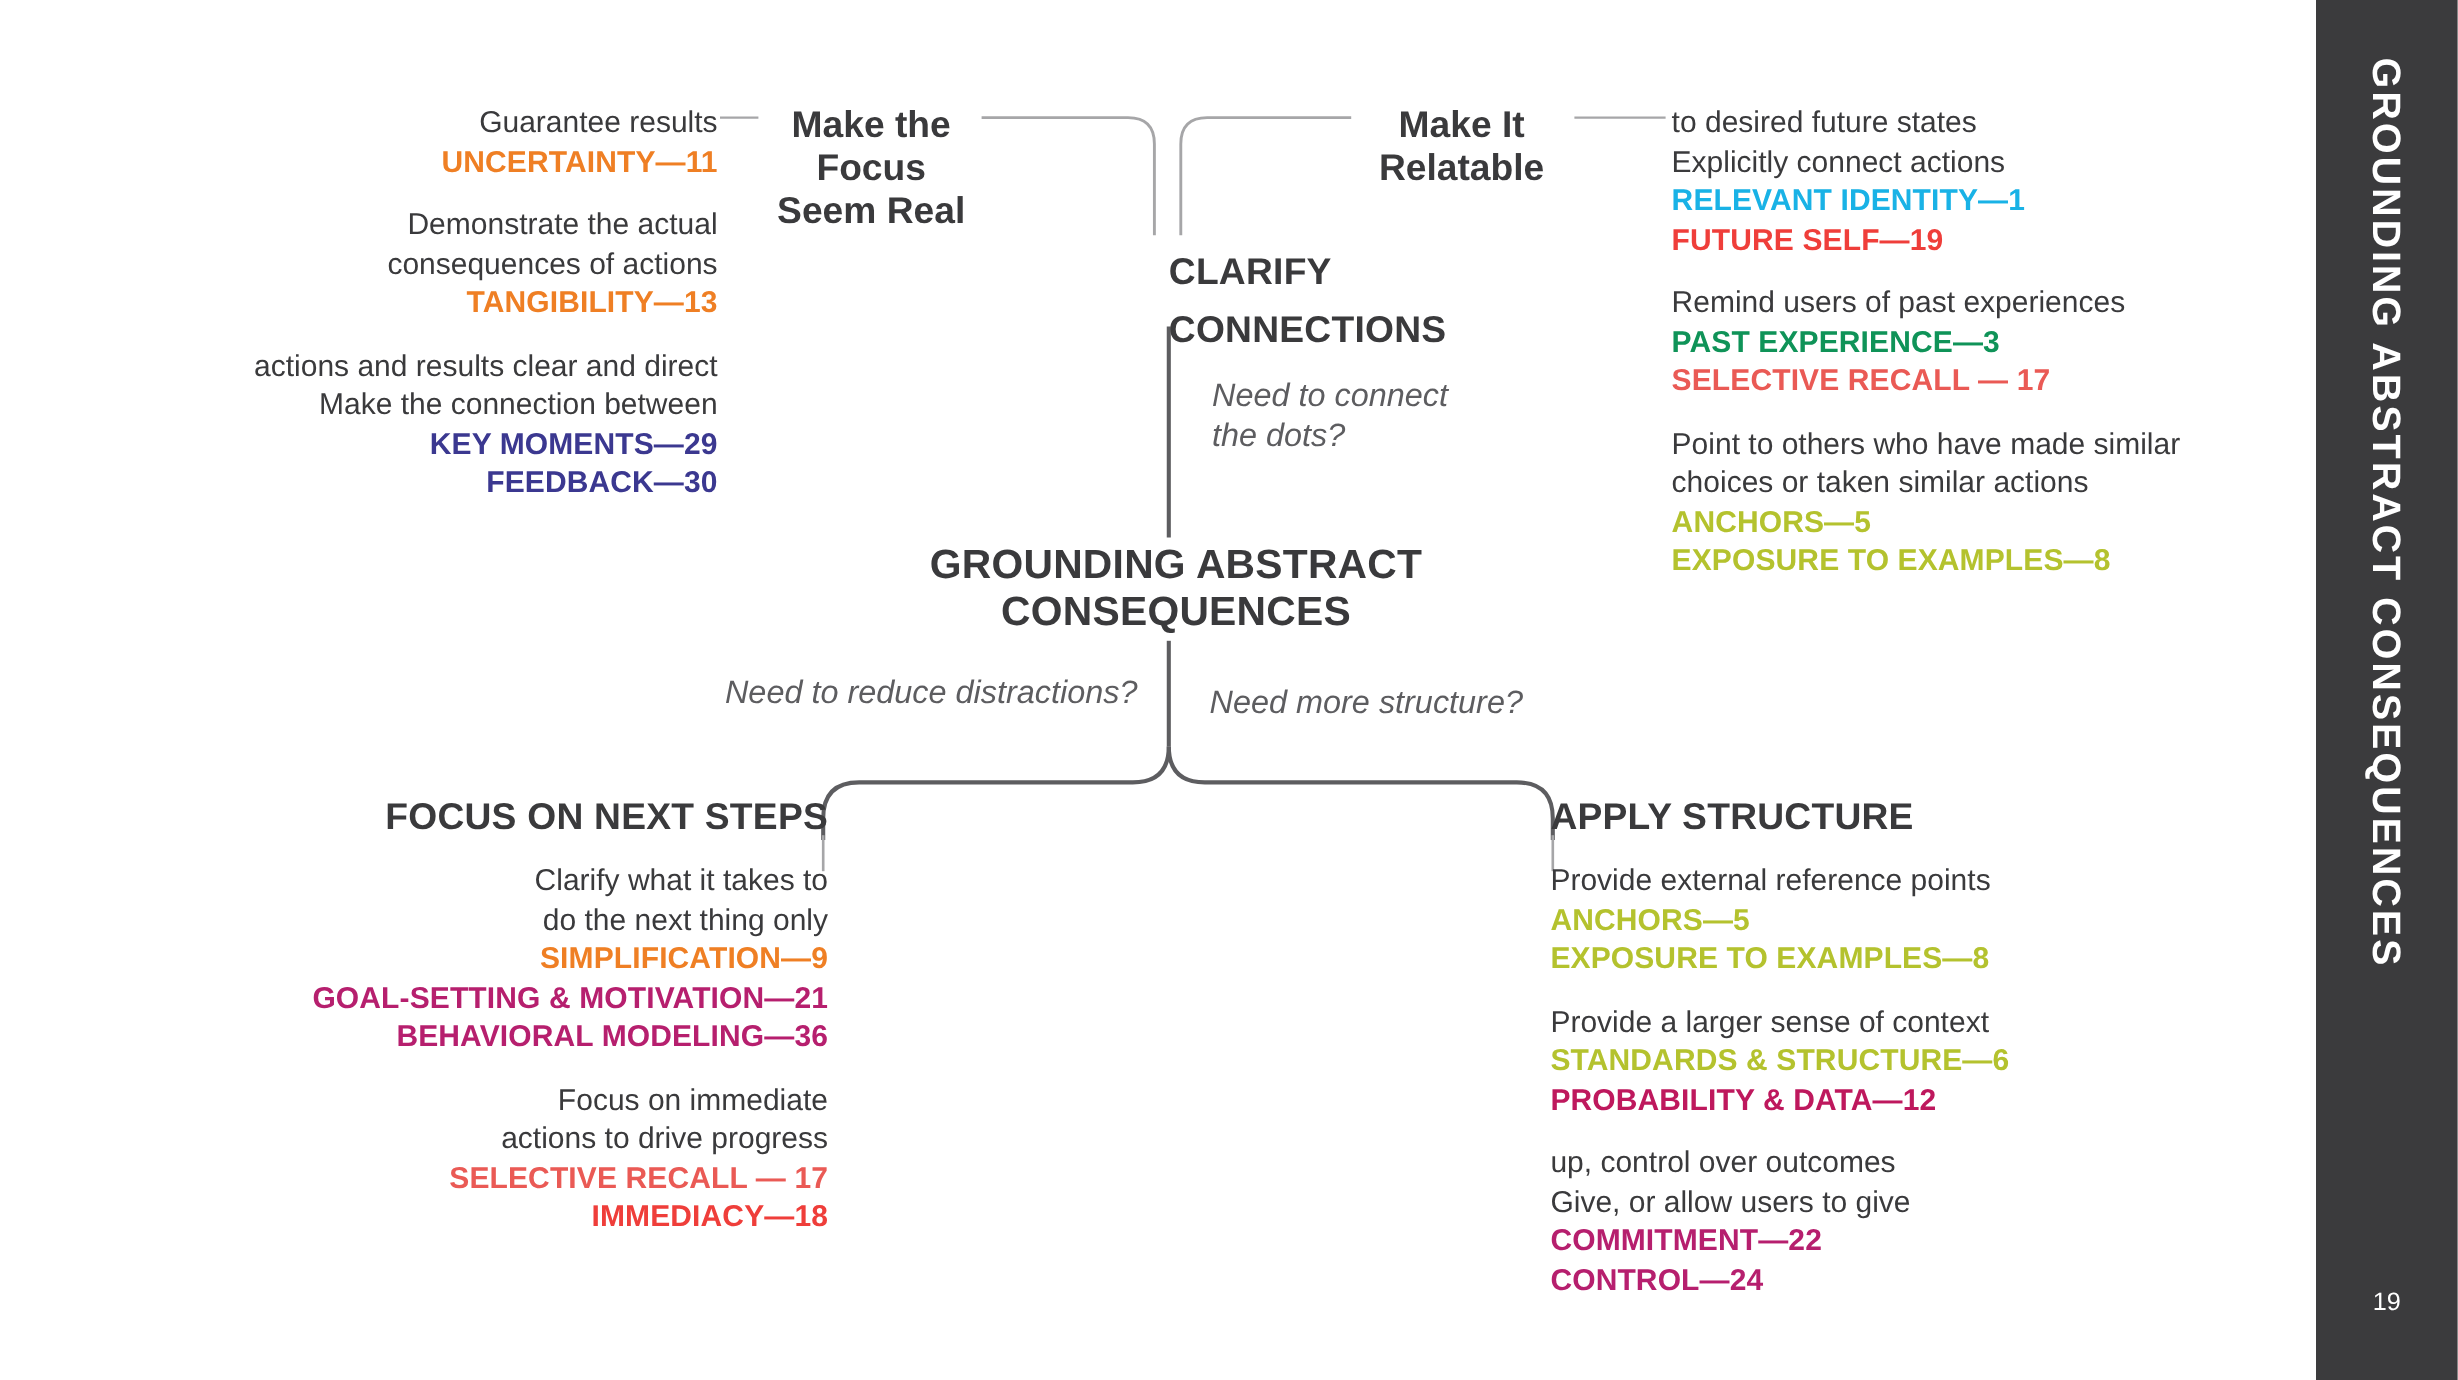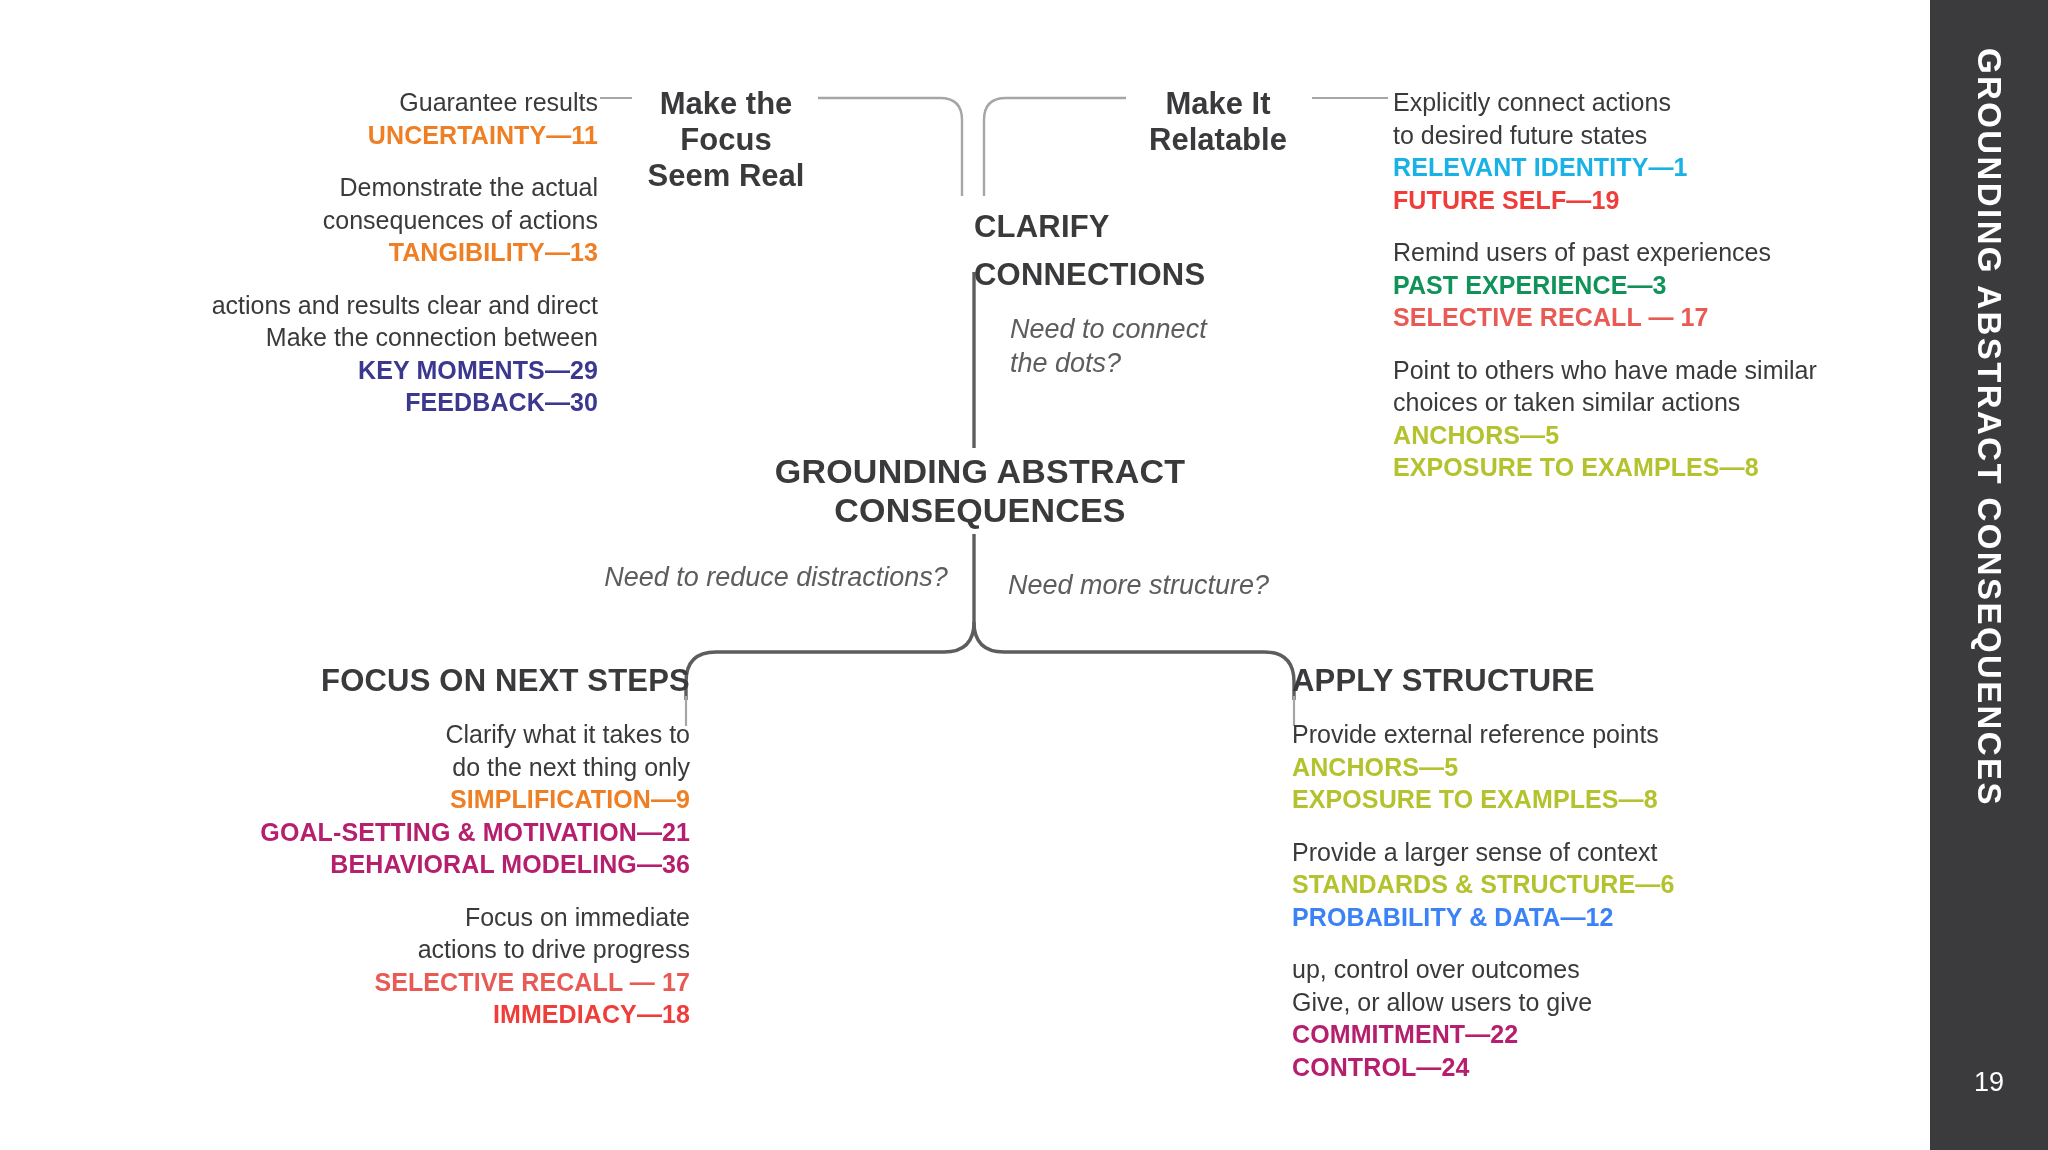--- a/index.html
+++ b/index.html
@@ -52,21 +52,21 @@
     line-height: 1;
     white-space: nowrap;
   }
   #sidebar-page {
     position: absolute;
     bottom: 52px;
     left: 0;
     width: 118px;
     text-align: center;
     color: #ffffff;
-    font-size: 27px;
+    font-size: 21px;
   }
 
   
   #connectors {
     position: absolute;
     top: 0;
     left: 0;
     width: 1930px;
     height: 1150px;
     pointer-events: none;
@@ -193,22 +193,22 @@
     <div class="branch-title">Seem Real</div>
   </div>
 
   <div class="node align-center" id="label-relatable">
     <div class="branch-title">Make It</div>
     <div class="branch-title">Relatable</div>
   </div>
 
   <div class="node align-left" id="leaf-top-right">
       <div class="group">
+        <div class="desc">to desired future states</div>
         <div class="desc">Explicitly connect actions</div>
-        <div class="desc">to desired future states</div>
         <div class="tag" style="color: rgb(25, 178, 230);">RELEVANT IDENTITY—1</div>
         <div class="tag" style="color: rgb(239, 62, 58);">FUTURE SELF—19</div>
       </div>
       <div class="group">
         <div class="desc">Remind users of past experiences</div>
         <div class="tag" style="color: rgb(15, 147, 88);">PAST EXPERIENCE—3</div>
         <div class="tag" style="color: rgb(234, 90, 85);">SELECTIVE RECALL — 17</div>
       </div>
       <div class="group">
         <div class="desc">Point to others who have made similar</div>
@@ -262,21 +262,21 @@
   </div>
   <div class="node align-left" id="leaf-bottom-right">
       <div class="group">
         <div class="desc">Provide external reference points</div>
         <div class="tag" style="color: rgb(180, 194, 46);">ANCHORS—5</div>
         <div class="tag" style="color: rgb(180, 194, 46);">EXPOSURE TO EXAMPLES—8</div>
       </div>
       <div class="group">
         <div class="desc">Provide a larger sense of context</div>
         <div class="tag" style="color: rgb(180, 194, 46);">STANDARDS &amp; STRUCTURE—6</div>
-        <div class="tag" style="color: #3b82f6;">PROBABILITY &amp; DATA—12</div>
+        <div class="tag" style="color: #be185d;">PROBABILITY &amp; DATA—12</div>
       </div>
       <div class="group">
         <div class="desc">up, control over outcomes</div>
         <div class="desc">Give, or allow users to give</div>
         <div class="tag" style="color: rgb(182, 31, 110);">COMMITMENT—22</div>
         <div class="tag" style="color: rgb(182, 31, 110);">CONTROL—24</div>
       </div>
     </div>
 
   <div id="sidebar" style="background: rgb(59, 59, 61);">

